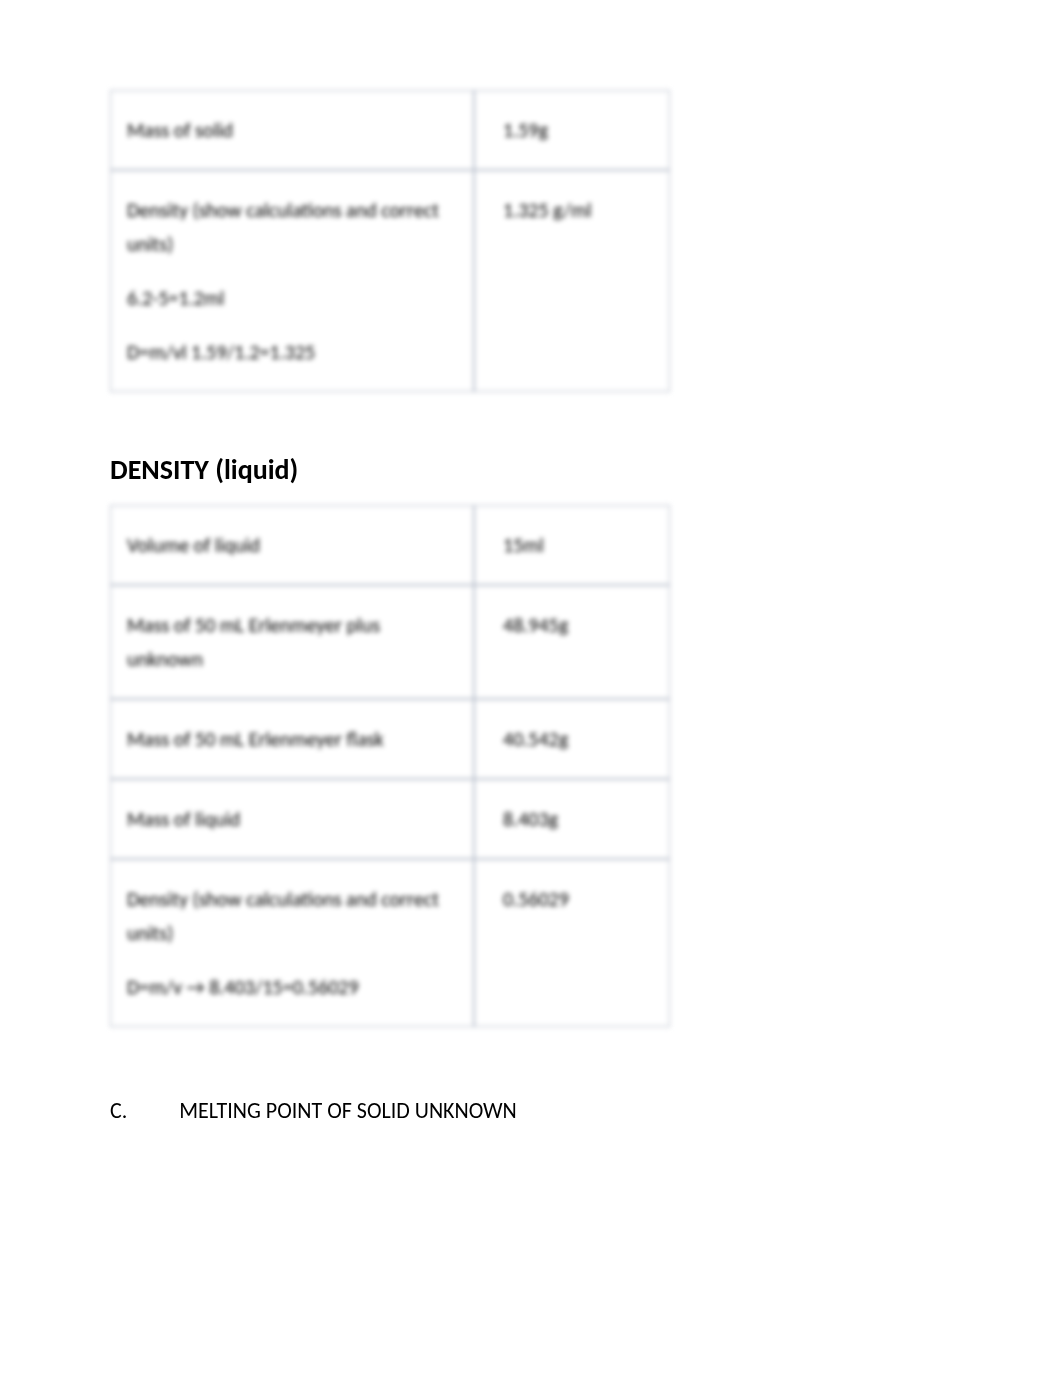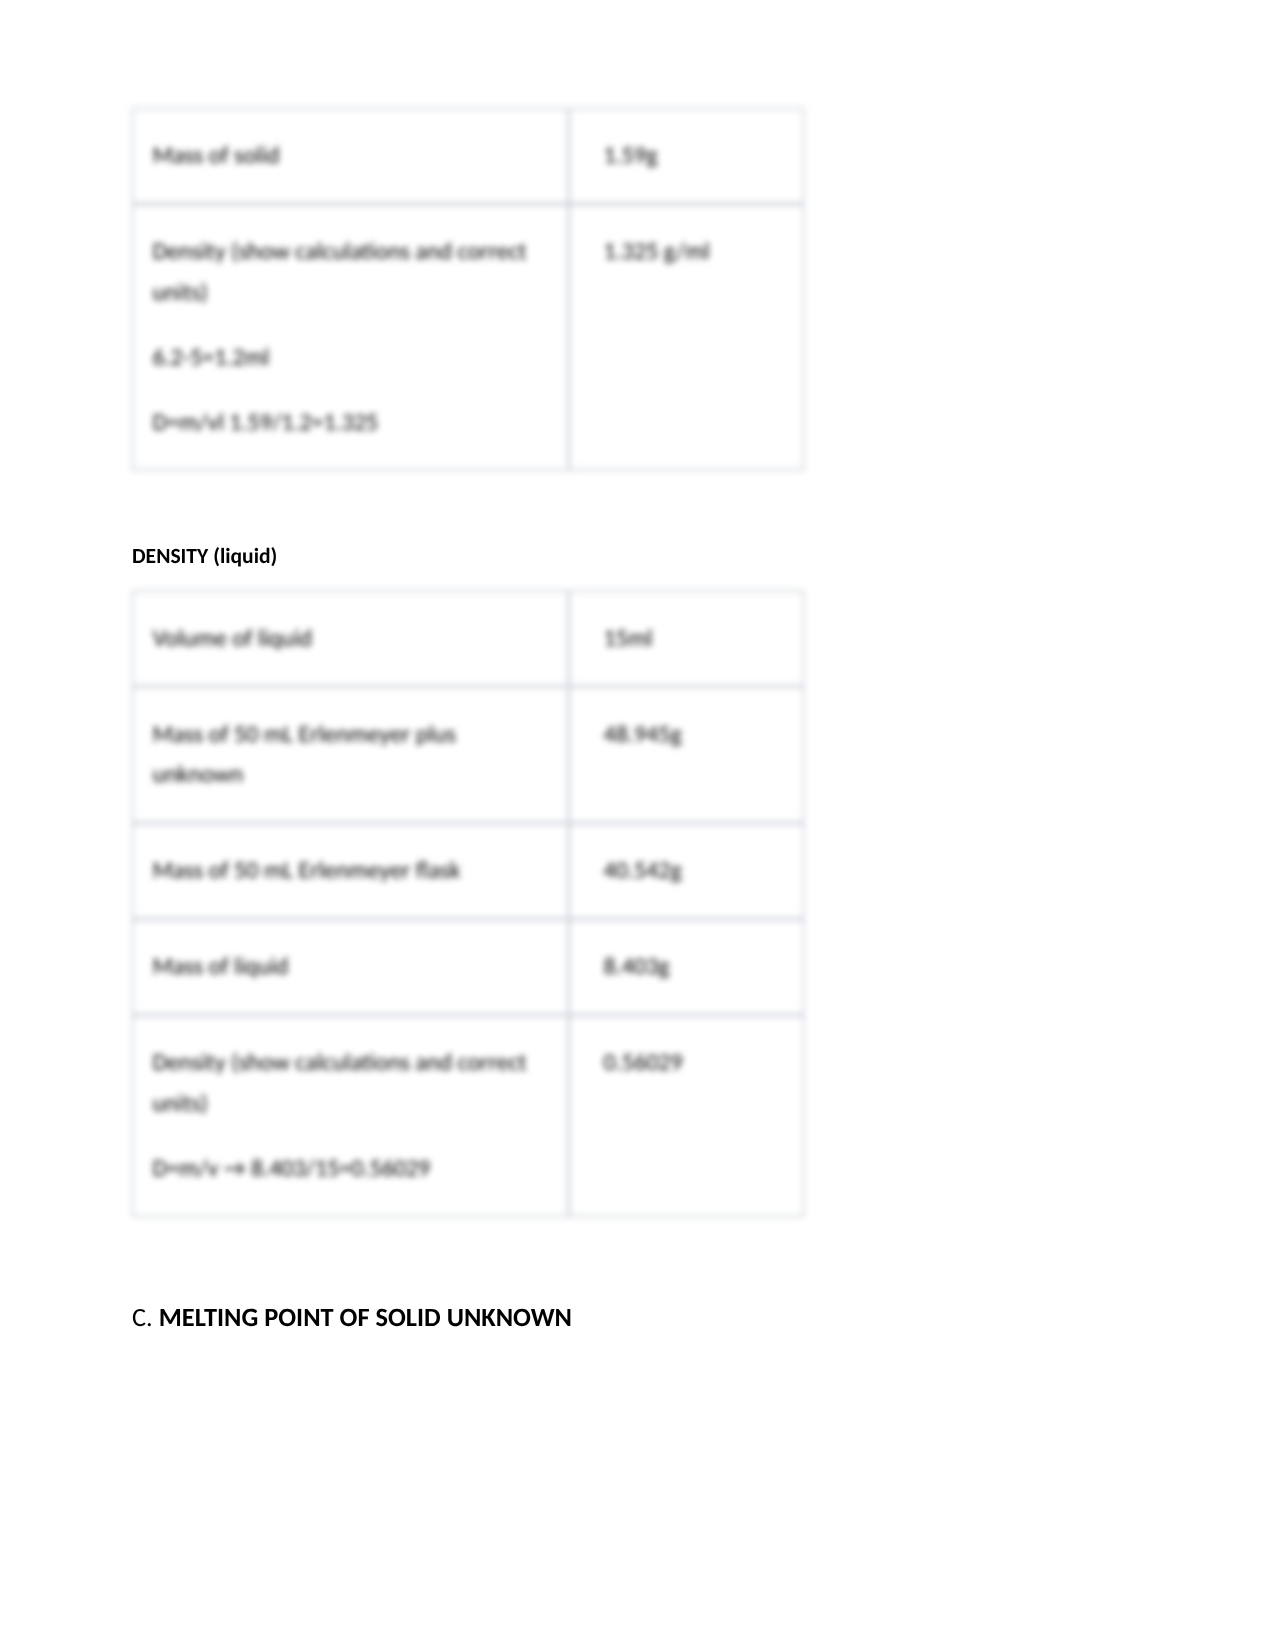--- a/index.html
+++ b/index.html
@@ -33,38 +33,39 @@
     .table td.left {
       width: 65%;
     }
     .table td.right {
       width: 35%;
       text-align: left;
       padding-left: 28px;
       vertical-align: top;
     }
     .section-heading {
-      font-size: 18px;
+      font-size: 28px;
       font-weight: 700;
       margin-top: 60px;
       margin-bottom: 18px;
     }
     .sub-line {
       display: block;
       margin-top: 20px;
     }
     .bottom-heading {
       margin-top: 70px;
       font-size: 22px;
     }
     .bottom-heading .prefix {
       font-weight: 400;
     }
     .bottom-heading .bold {
-      font-weight: 700;
+      font-weight: 400;
+      margin-left: 47px;
     }
   </style>
 </head>
 <body>
 
 <table class="table">
   <tbody>
       <tr>
     <td class="left">
       <span>Mass of solid</span>

